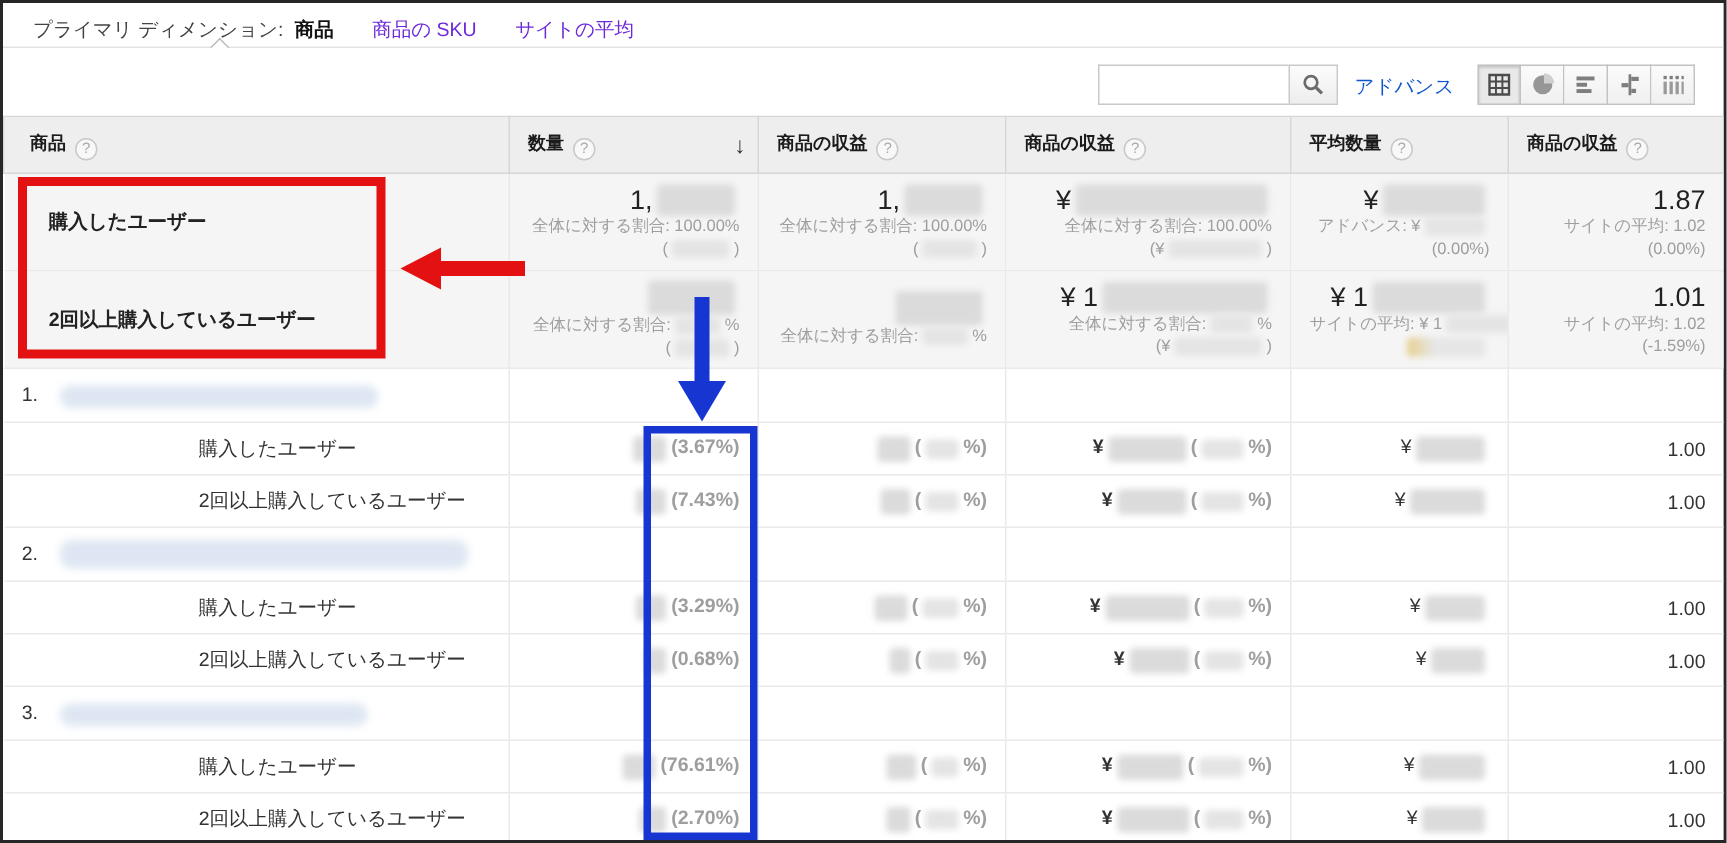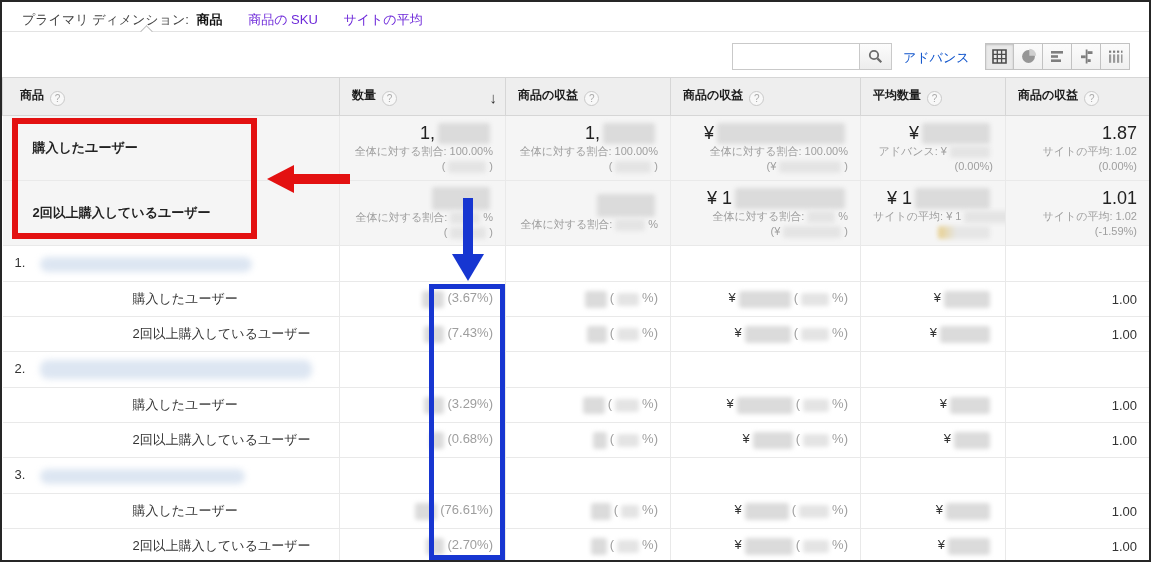--- a/index.html
+++ b/index.html
@@ -47,21 +47,21 @@
   .sort-arrow { float:right; font-size:15px; color:#333; font-weight:normal; margin-top:2px; }
   tr.sum td { background:#f5f5f5; height:65px; text-align:right; vertical-align:middle; }
   tr.sum td.label-cell { text-align:left; font-weight:bold; font-size:13px; color:#222; padding-left:30px; }
   .big { font-size:18px; color:#222; line-height:22px; }
   .subtxt { font-size:11px; color:#9e9e9e; line-height:15px; }
   tr.group-row td { height:36px; color:#333; }
   tr.sub-row td { height:35px; }
   .g-index { display:inline-block; width:22px; color:#333; }
   .sub-label { padding-left:130px; color:#333; }
   .num { text-align:right; }
-  .pct { color:#9e9e9e; }
+  .pct { color:#9e9e9e;font-weight:bold; }
   .dark { color:#333; }
   .avgq { color:#333; }
   
   .blur { display:inline-block; vertical-align:middle; background:#dbdbdb; border-radius:3px;
     filter:blur(2px); margin:0 3px; }
   .blur.prod { background:#dde6f2; border-radius:8px; filter:blur(3px); }
   .blur.soft { background:#e4e4e4; }
   .blur.ylw { background:linear-gradient(90deg,#e7cf8e,#e6e6e6 35%); }
   
   .ann { position:absolute; pointer-events:none; z-index:20; }

